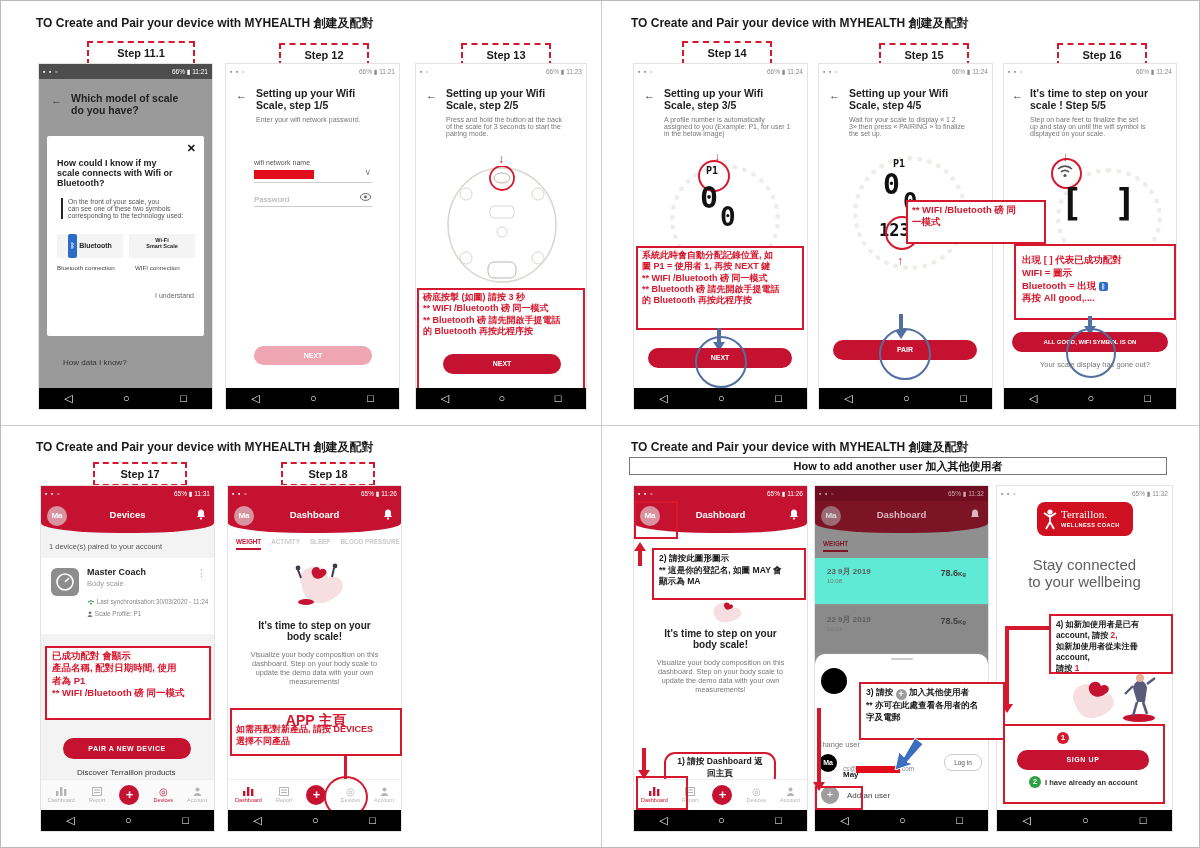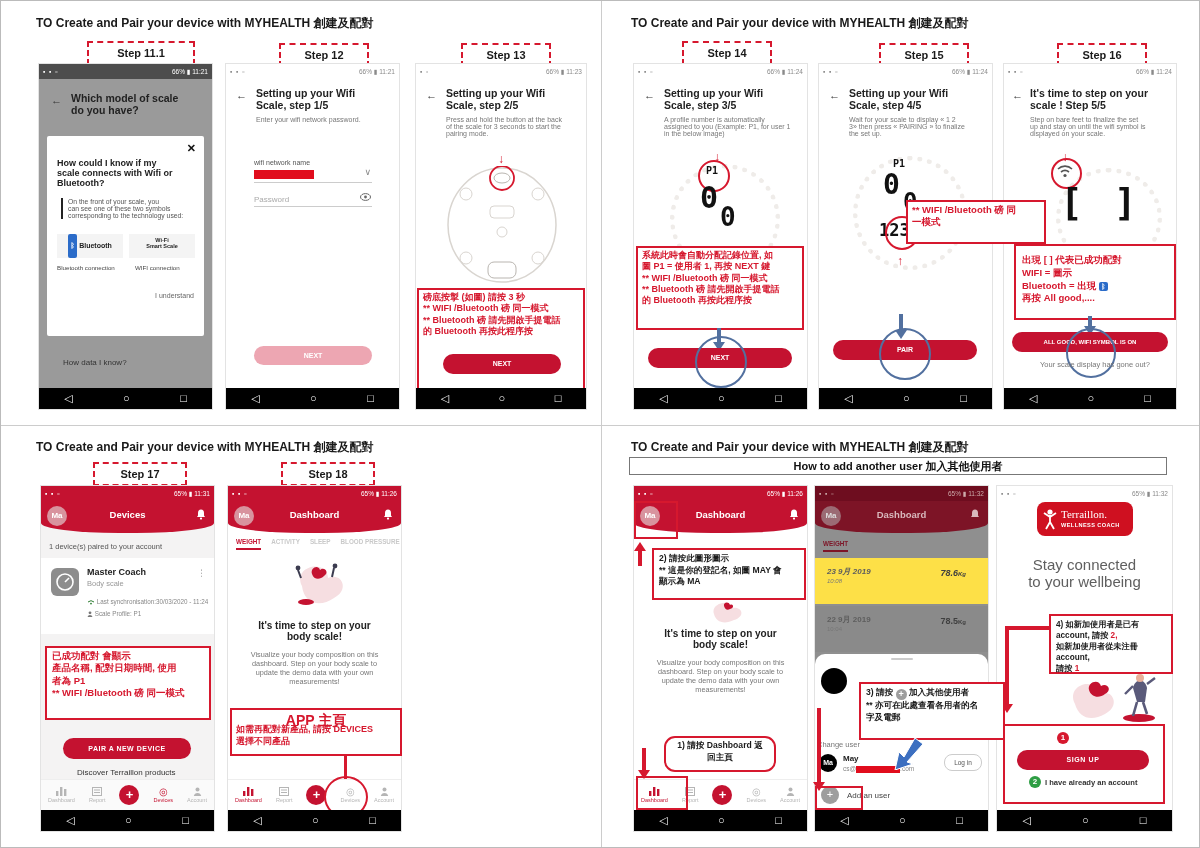--- a/index.html
+++ b/index.html
@@ -461,21 +461,21 @@
           <path d="M10 16 C6 6 26 0 28 10 C38 8 42 18 30 22 C20 27 12 24 10 16Z" fill="#f6dee1"></path>
           <path d="M20 8 C19 4 25 3 26 7 C29 5 31 10 26 11 C23 13 21 11 20 8Z" fill="#c41230"></path>
         </svg>
     </div>
     <div class="t pre" style="left:0;top:142px;width:173px;text-align:center;font-size:10px;font-weight:bold;color:#222;">It's time to step on your
 body scale!</div>
     <div class="t pre" style="left:0;top:172px;width:173px;text-align:center;font-size:7.3px;color:#777;">Visualize your body composition on this
 dashboard. Step on your body scale to
 update the demo data with your own
 measurements!</div>
-    <div class="noteblk" style="left:30px;top:250px;width:108px;height:32px;border-radius:11px;">
+    <div class="noteblk" style="left:30px;top:266px;width:108px;height:32px;border-radius:11px;">
       <div class="pre" style="position:absolute;left:0;top:2px;width:100%;text-align:center;font-size:8.6px;line-height:1.35;">1) 請按 Dashboard 返
 回主頁</div>
     </div>
     <div class="stem" style="left:8px;top:262px;width:4px;height:22px;"></div>
     <div class="head-d" style="left:4px;top:284px;"></div>
     <div class="appnav">
       <div class="it on">
           <svg width="11" height="9" viewBox="0 0 11 9">
             <rect x="0" y="4" width="2.4" height="5" fill="#c41230"></rect>
             <rect x="4" y="0" width="2.4" height="9" fill="#c41230"></rect>
@@ -518,36 +518,36 @@
       <span><span>65%</span> ▮ <span>11:32</span></span>
     </div>
     <div class="hdr" style="background:#7d1426;">
       <div class="ava" style="background:#9b6b74;color:#ddd;">Ma</div>
       <div class="ttl" style="color:#d9b9bd;">Dashboard</div>
       <div class="bell"><svg width="10" height="11" viewBox="0 0 10 11">
             <path d="M5 0.5 C3 0.5 2 2 2 4 L2 6.5 L1 8 L9 8 L8 6.5 L8 4 C8 2 7 0.5 5 0.5 Z" fill="#d9b9bd"></path>
           </svg></div>
     </div>
     <div class="t" style="left:8px;top:54px;font-size:6.3px;font-weight:bold;color:#7d1426;border-bottom:2px solid #7d1426;padding-bottom:3px;">WEIGHT</div>
-    <div class="t" style="left:0;top:72px;width:173px;height:46px;background:#fde047;font-style:italic;">
+    <div class="t" style="left:0;top:72px;width:173px;height:46px;background:#5eead4;">
       <div class="t" style="left:12px;top:8px;font-size:8px;color:#5e5e5e;font-weight:bold;">23 9月 2019</div>
       <div class="t" style="left:12px;top:20px;font-size:6px;color:#777;">10:08</div>
       <div class="t" style="right:22px;top:10px;font-size:9px;font-weight:bold;color:#3f3f3f;"><span>78.6</span><span style="font-size:6px;">Kg</span></div>
     </div>
     <div class="t" style="left:0;top:120px;width:173px;height:46px;background:#8a8a8a;">
       <div class="t" style="left:12px;top:8px;font-size:8px;color:#5e5e5e;font-weight:bold;">22 9月 2019</div>
       <div class="t" style="left:12px;top:20px;font-size:6px;color:#777;">10:04</div>
       <div class="t" style="right:22px;top:10px;font-size:9px;font-weight:bold;color:#3f3f3f;"><span>78.5</span><span style="font-size:6px;">Kg</span></div>
     </div>
     <div class="t" style="left:0;top:168px;width:173px;height:156px;background:#fff;border-radius:10px 10px 0 0;">
       <div class="t" style="left:76px;top:4px;width:22px;height:2px;background:#ccc;border-radius:2px;"></div>
       <div class="t" style="left:6px;top:14px;width:26px;height:26px;border-radius:50%;background:#000;"></div>
       <div class="t" style="left:2px;top:86px;font-size:7.5px;color:#777;">Change user</div>
       <div class="t" style="left:4px;top:100px;width:18px;height:18px;border-radius:50%;background:#000;color:#fff;font-size:7px;font-weight:bold;text-align:center;line-height:18px;">Ma</div>
-      <div class="t" style="left:28px;top:100px;font-size:8px;font-weight:bold;color:#222;">May</div>
+      <div class="t" style="left:28px;top:116px;font-size:8px;font-weight:bold;color:#222;">May</div>
       <div class="t" style="left:28px;top:111px;font-size:6.5px;color:#888;"><span>cs@</span><span style="display:inline-block;width:44px;height:7px;background:#e10d1d;vertical-align:middle;"></span><span>.com</span></div>
       <div class="t" style="right:6px;top:100px;width:36px;height:15px;border:1px solid #ccc;border-radius:8px;text-align:center;line-height:15px;font-size:6.5px;color:#555;">Log in</div>
       <div class="t" style="left:6px;top:132px;width:18px;height:18px;border-radius:50%;background:#9e9e9e;color:#fff;font-size:11px;text-align:center;line-height:17px;">+</div>
       <div class="t" style="left:32px;top:137px;font-size:8px;color:#444;">Add an user</div>
     </div>
     <div class="noteblk" style="left:44px;top:196px;width:142px;height:54px;z-index:4;">
       <div style="position:absolute;left:5px;top:3px;font-size:8.6px;line-height:1.35;">
         <div><span>3) 請按</span> <span style="display:inline-block;width:11px;height:11px;border-radius:50%;background:#9e9e9e;color:#fff;font-size:9px;text-align:center;line-height:10px;vertical-align:-2px;">+</span> <span>加入其他使用者</span></div>
         <div class="pre">**  亦可在此處查看各用者的名
 字及電郵</div>

